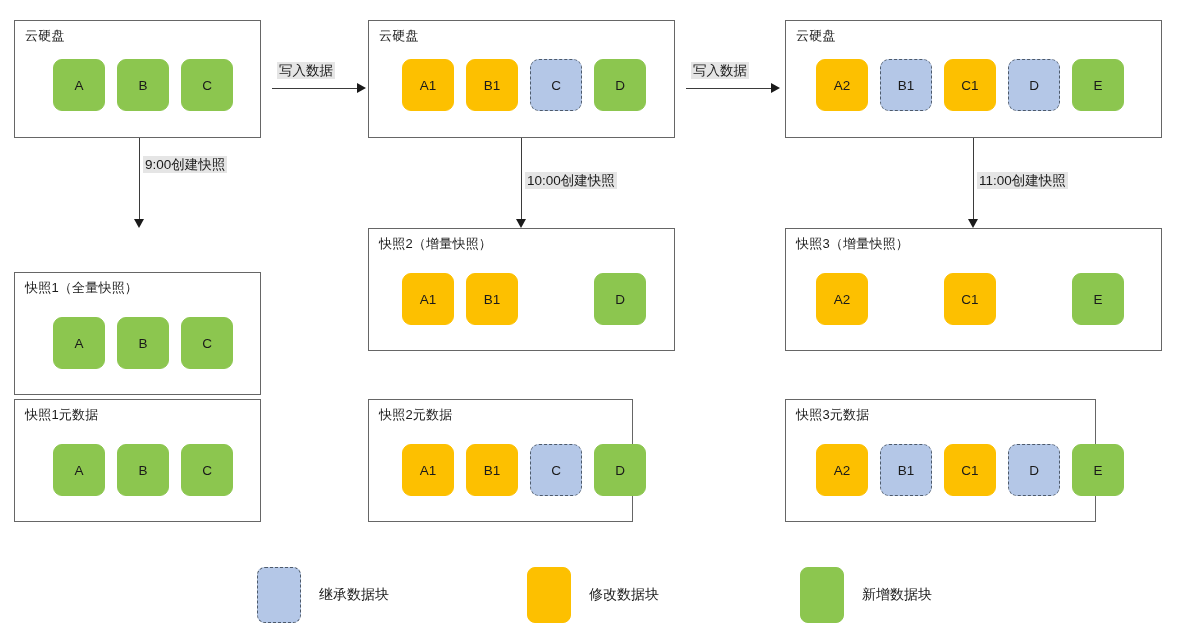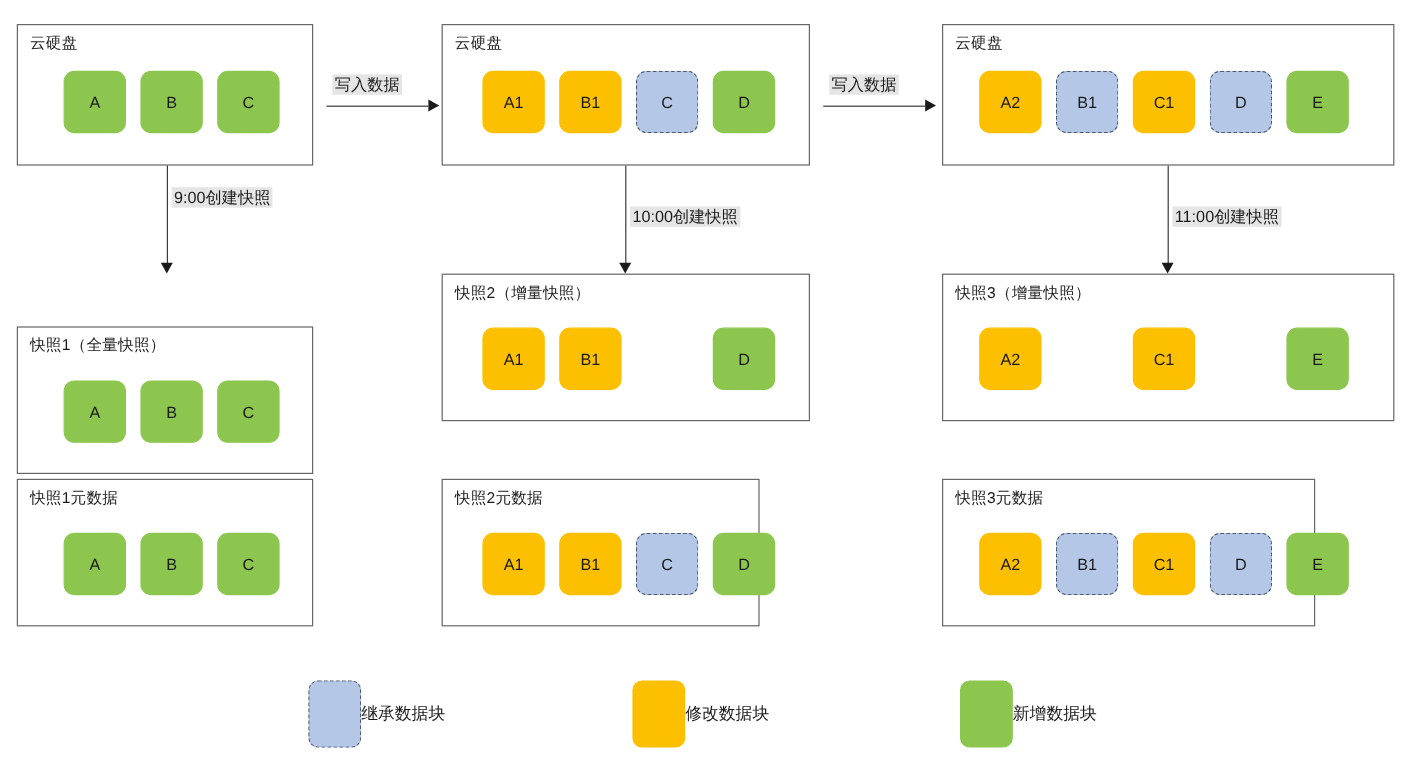--- a/index.html
+++ b/index.html
@@ -94,20 +94,21 @@
   .legend-swatch{
     box-sizing:border-box;
     width:44px;height:56px;
     border-radius:8px;
     flex:0 0 auto;
   }
   .legend-swatch.green{background:#8CC64F;border:1.5px solid #8CC64F;}
   .legend-swatch.orange{background:#FDC000;border:1.5px solid #FDC000;}
   .legend-swatch.blue{background:#B4C7E7;border:1.5px dashed #4d5a6b;}
   .legend-label{
+    margin-left:18px;
     font-size:14px;
     white-space:nowrap;
     color:#1a1a1a;
   }
 </style>
 </head>
 <body>
 
 <div class="canvas">
 

